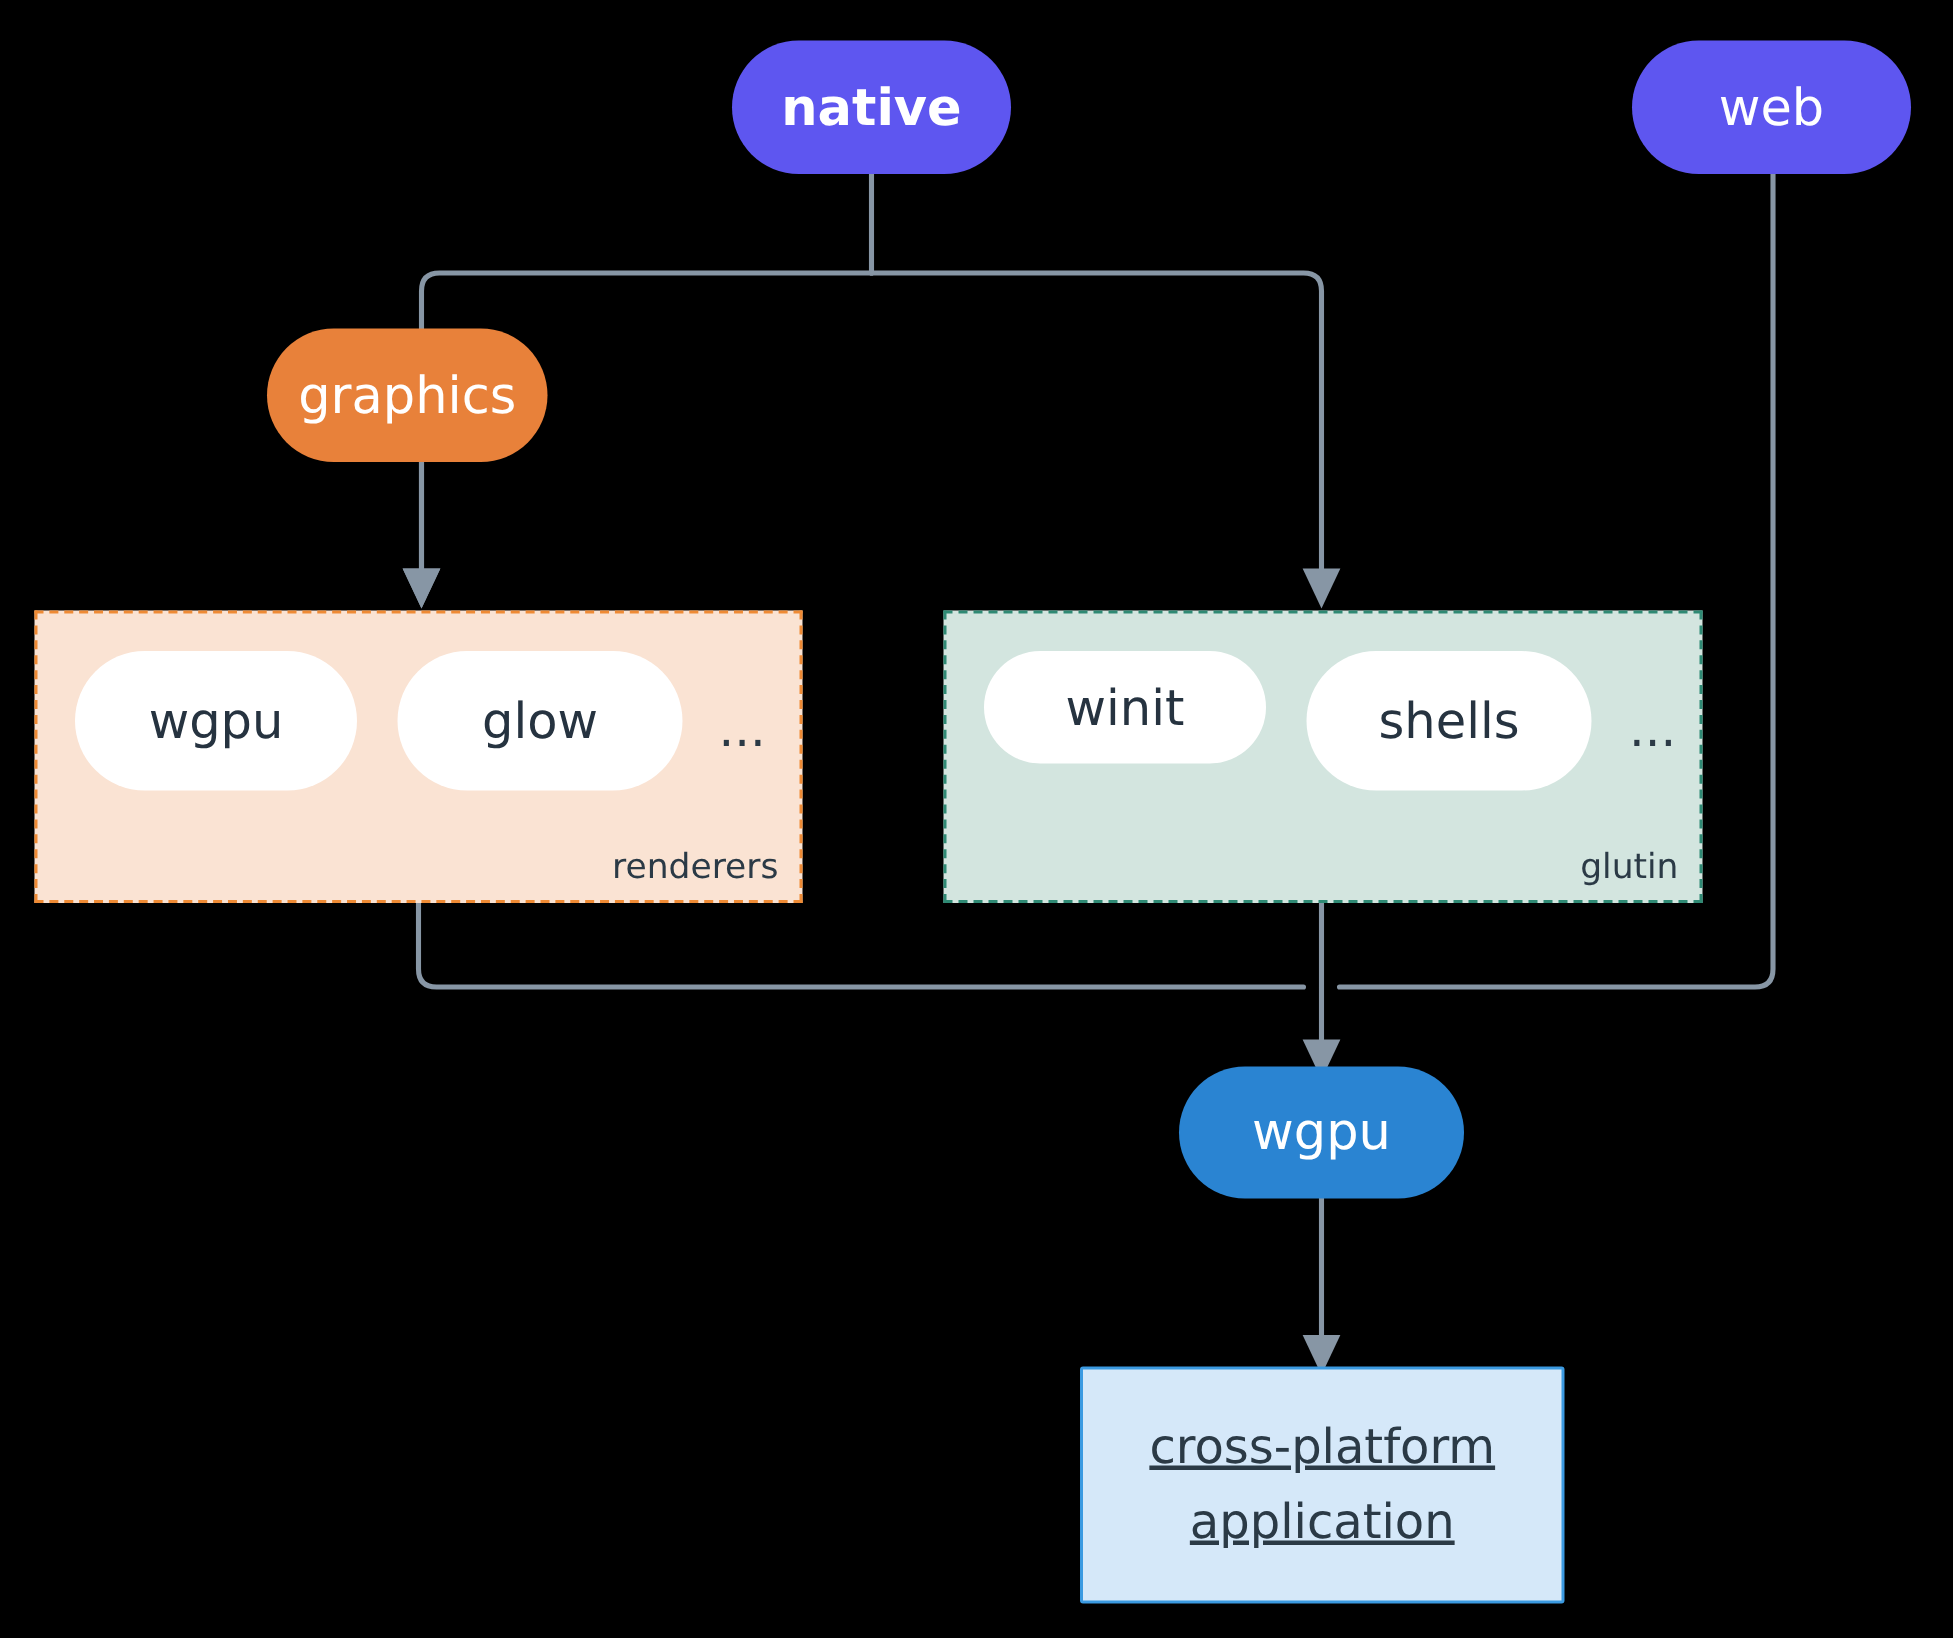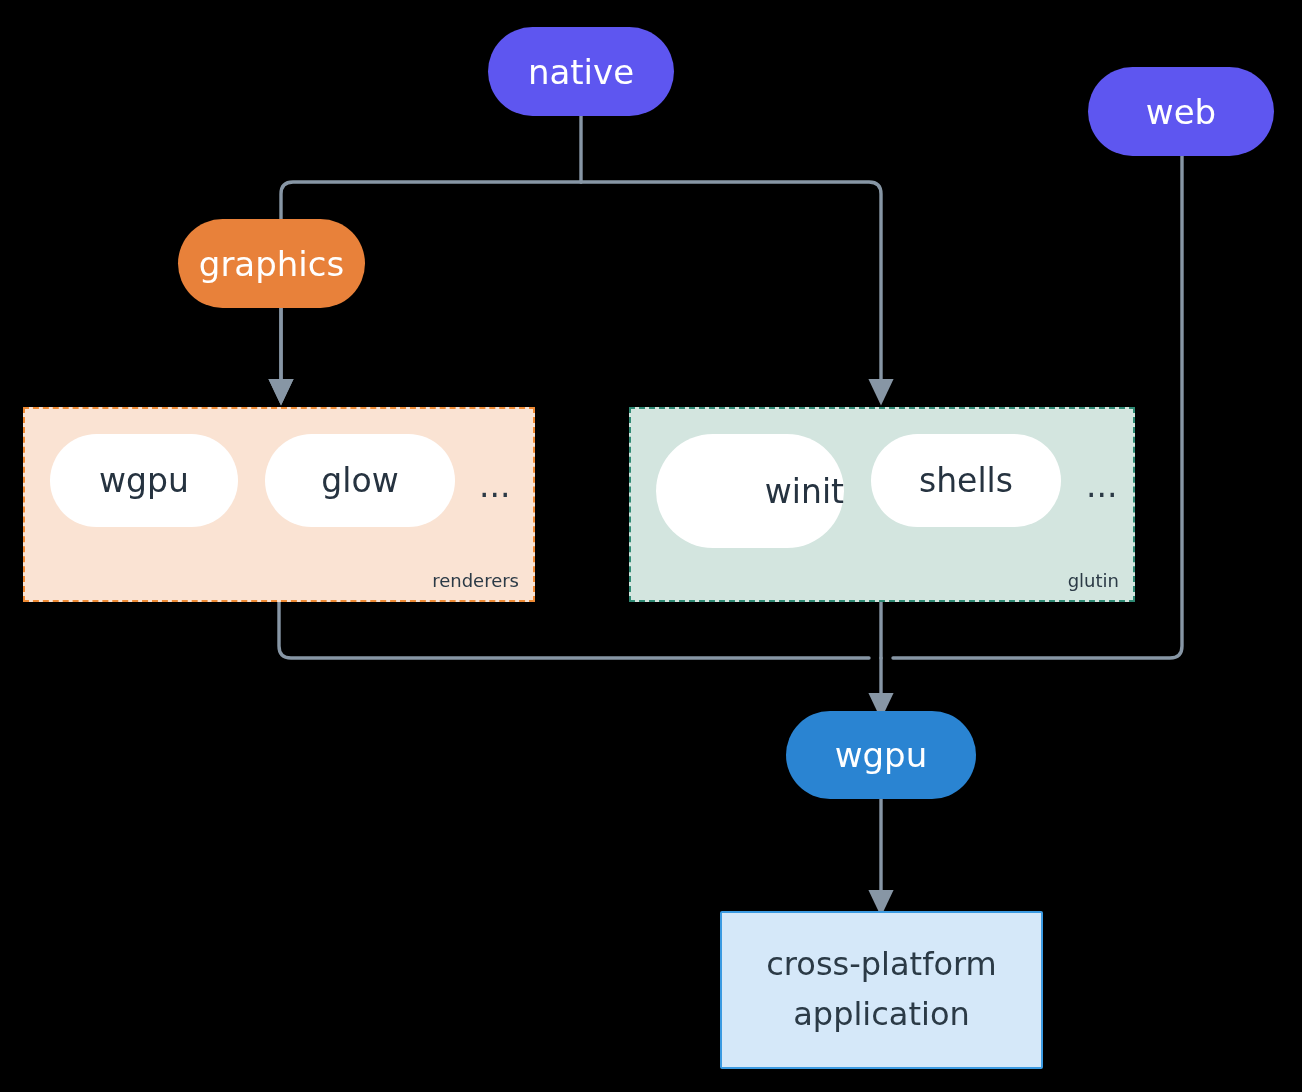--- a/index.html
+++ b/index.html
@@ -58,40 +58,41 @@
   
   .app-box {
     background: #d5e8f9;
     border: 2px solid #3b9ae1;
     border-radius: 2px;
     color: #2b3a46;
     font-size: 32px;
     flex-direction: column;
     text-align: center;
     line-height: 1.55;
+    text-decoration: underline;
   }
   
   .cluster {
     position: absolute;
     box-sizing: border-box;
     z-index: 1;
   }
   .cluster.renderers {
     background: #fae3d3;
     border: 2px dashed #ef8b35;
   }
   .cluster.shells {
     background: #d3e5df;
     border: 2px dashed #2f8a74;
   }
   .cluster-label {
     position: absolute;
     right: 14px;
     bottom: 10px;
-    font-size: 18px;
+    font-size: 23px;
     color: #2b3a46;
     line-height: 1;
     white-space: nowrap;
   }
   
   .leaf {
     position: absolute;
     display: flex;
     align-items: center;
     justify-content: center;
@@ -137,25 +138,25 @@
       <path d="M279,602 L279,646 Q279,658 291,658 L869,658" marker-end="none"></path>
 
       <path d="M881,602 L881,658" marker-end="none"></path>
 
       <path d="M881,658 L881,706" marker-end="url(#arrow)"></path>
 
       <path d="M881,798 L881,903" marker-end="url(#arrow)"></path>
     </g>
   </svg>
 
-  <div class="node pill platform" style="left:488px; top:27px; width:186px; height:89px;">
+  <div class="node pill platform" style="left:488px; top:27px; width:186px; height:89px;font-weight:bold;">
     <span class="node-label">native</span>
   </div>
 
-  <div class="node pill platform" style="left:1088px; top:27px; width:186px; height:89px;margin-top:40px;">
+  <div class="node pill platform" style="left:1088px; top:27px; width:186px; height:89px;">
     <span class="node-label">web</span>
   </div>
 
   <div class="node pill graphics" style="left:178px; top:219px; width:187px; height:89px;">
     <span class="node-label">graphics</span>
   </div>
 
   <div class="cluster renderers" style="left:23px; top:407px; width:512px; height:195px;">
     <span class="cluster-label">renderers</span>
   </div>
@@ -163,21 +164,21 @@
     <span>wgpu</span>
   </div>
   <div class="leaf" style="left:265px; top:434px; width:190px; height:93px;">
     <span>glow</span>
   </div>
   <div class="ellipsis" style="left:479px; top:469px;">...</div>
 
   <div class="cluster shells" style="left:629px; top:407px; width:506px; height:195px;">
     <span class="cluster-label">glutin</span>
   </div>
-  <div class="leaf" style="left:656px; top:434px; width:188px; height:114px;justify-content:flex-end;">
+  <div class="leaf" style="left:656px; top:434px; width:188px; height:75px;">
     <span>winit</span>
   </div>
   <div class="leaf" style="left:871px; top:434px; width:190px; height:93px;">
     <span>shells</span>
   </div>
   <div class="ellipsis" style="left:1086px; top:469px;">...</div>
 
   <div class="node pill iced" style="left:786px; top:711px; width:190px; height:88px;">
     <span class="node-label">wgpu</span>
   </div>

